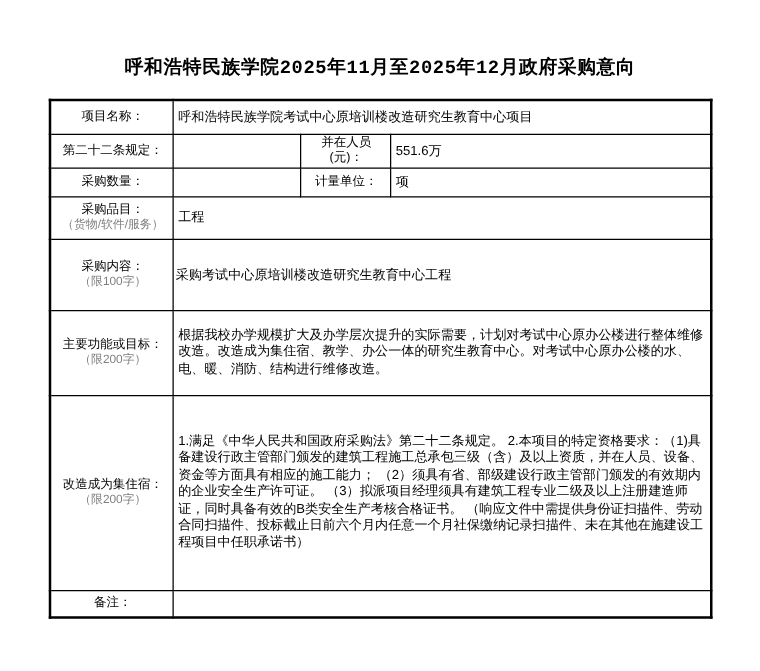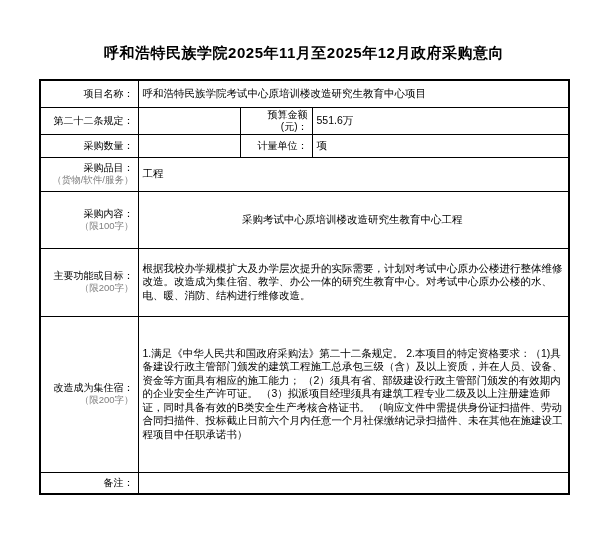--- a/index.html
+++ b/index.html
@@ -11,40 +11,41 @@
     color:var(--text,#000000);
     font-family:"Liberation Sans","DejaVu Sans",sans-serif;
     overflow:hidden;
   }
   .doc-title {
     position:absolute; top:44px; left:0; right:0;
     text-align:center;
     font-size:15px; font-weight:bold;
     letter-spacing:0.5px;
     color:var(--text,#000000);
+    font-family:Liberation Mono, monospace;
   }
   table.form-table {
     position:absolute; left:39px; top:79px;
     width:529px;
     border-collapse:collapse;
     table-layout:fixed;
     border:2px solid var(--border,#000000);
   }
   td {
     border:1px solid var(--border,#000000);
     vertical-align:middle;
     font-size:10px;
     padding:1px 4px;
     overflow:hidden;
     word-break:break-all;
   }
-  td.lbl { text-align:right; padding-left:6px; line-height:12px; }
+  td.lbl { text-align:center; padding-left:6px; line-height:12px; }
   .lbl-sub { color:var(--sublabel,#808080); font-size:9.5px; }
   td.val-c { text-align:left; font-size:10.5px; }
-  td.val-l { text-align:center; font-size:10.5px; padding-left:2px; }
+  td.val-l { text-align:left; font-size:10.5px; padding-left:2px; }
   td.longtext { line-height:13.5px; padding:2px 4px;margin-top:44px; }
 </style>
 </head>
 <body>
 
 <div class="page">
 
   <div class="doc-title">呼和浩特民族学院2025年11月至2025年12月政府采购意向</div>
 
   <table class="form-table">
@@ -57,21 +58,21 @@
 
     <tbody>
         <tr style="height:27px">
       <td class="lbl">项目名称：</td>
       <td class="val-c" colspan="3">呼和浩特民族学院考试中心原培训楼改造研究生教育中心项目</td>
     </tr>
 
     <tr style="height:21px">
       <td class="lbl">第二十二条规定：</td>
       <td class="val-c"></td>
-      <td class="lbl">预算金额(元)：</td>
+      <td class="lbl">并在人员(元)：</td>
       <td class="val-c">551.6万</td>
     </tr>
 
     <tr style="height:23px">
       <td class="lbl">采购数量：</td>
       <td class="val-c"></td>
       <td class="lbl">计量单位：</td>
       <td class="val-c">项</td>
     </tr>
 

